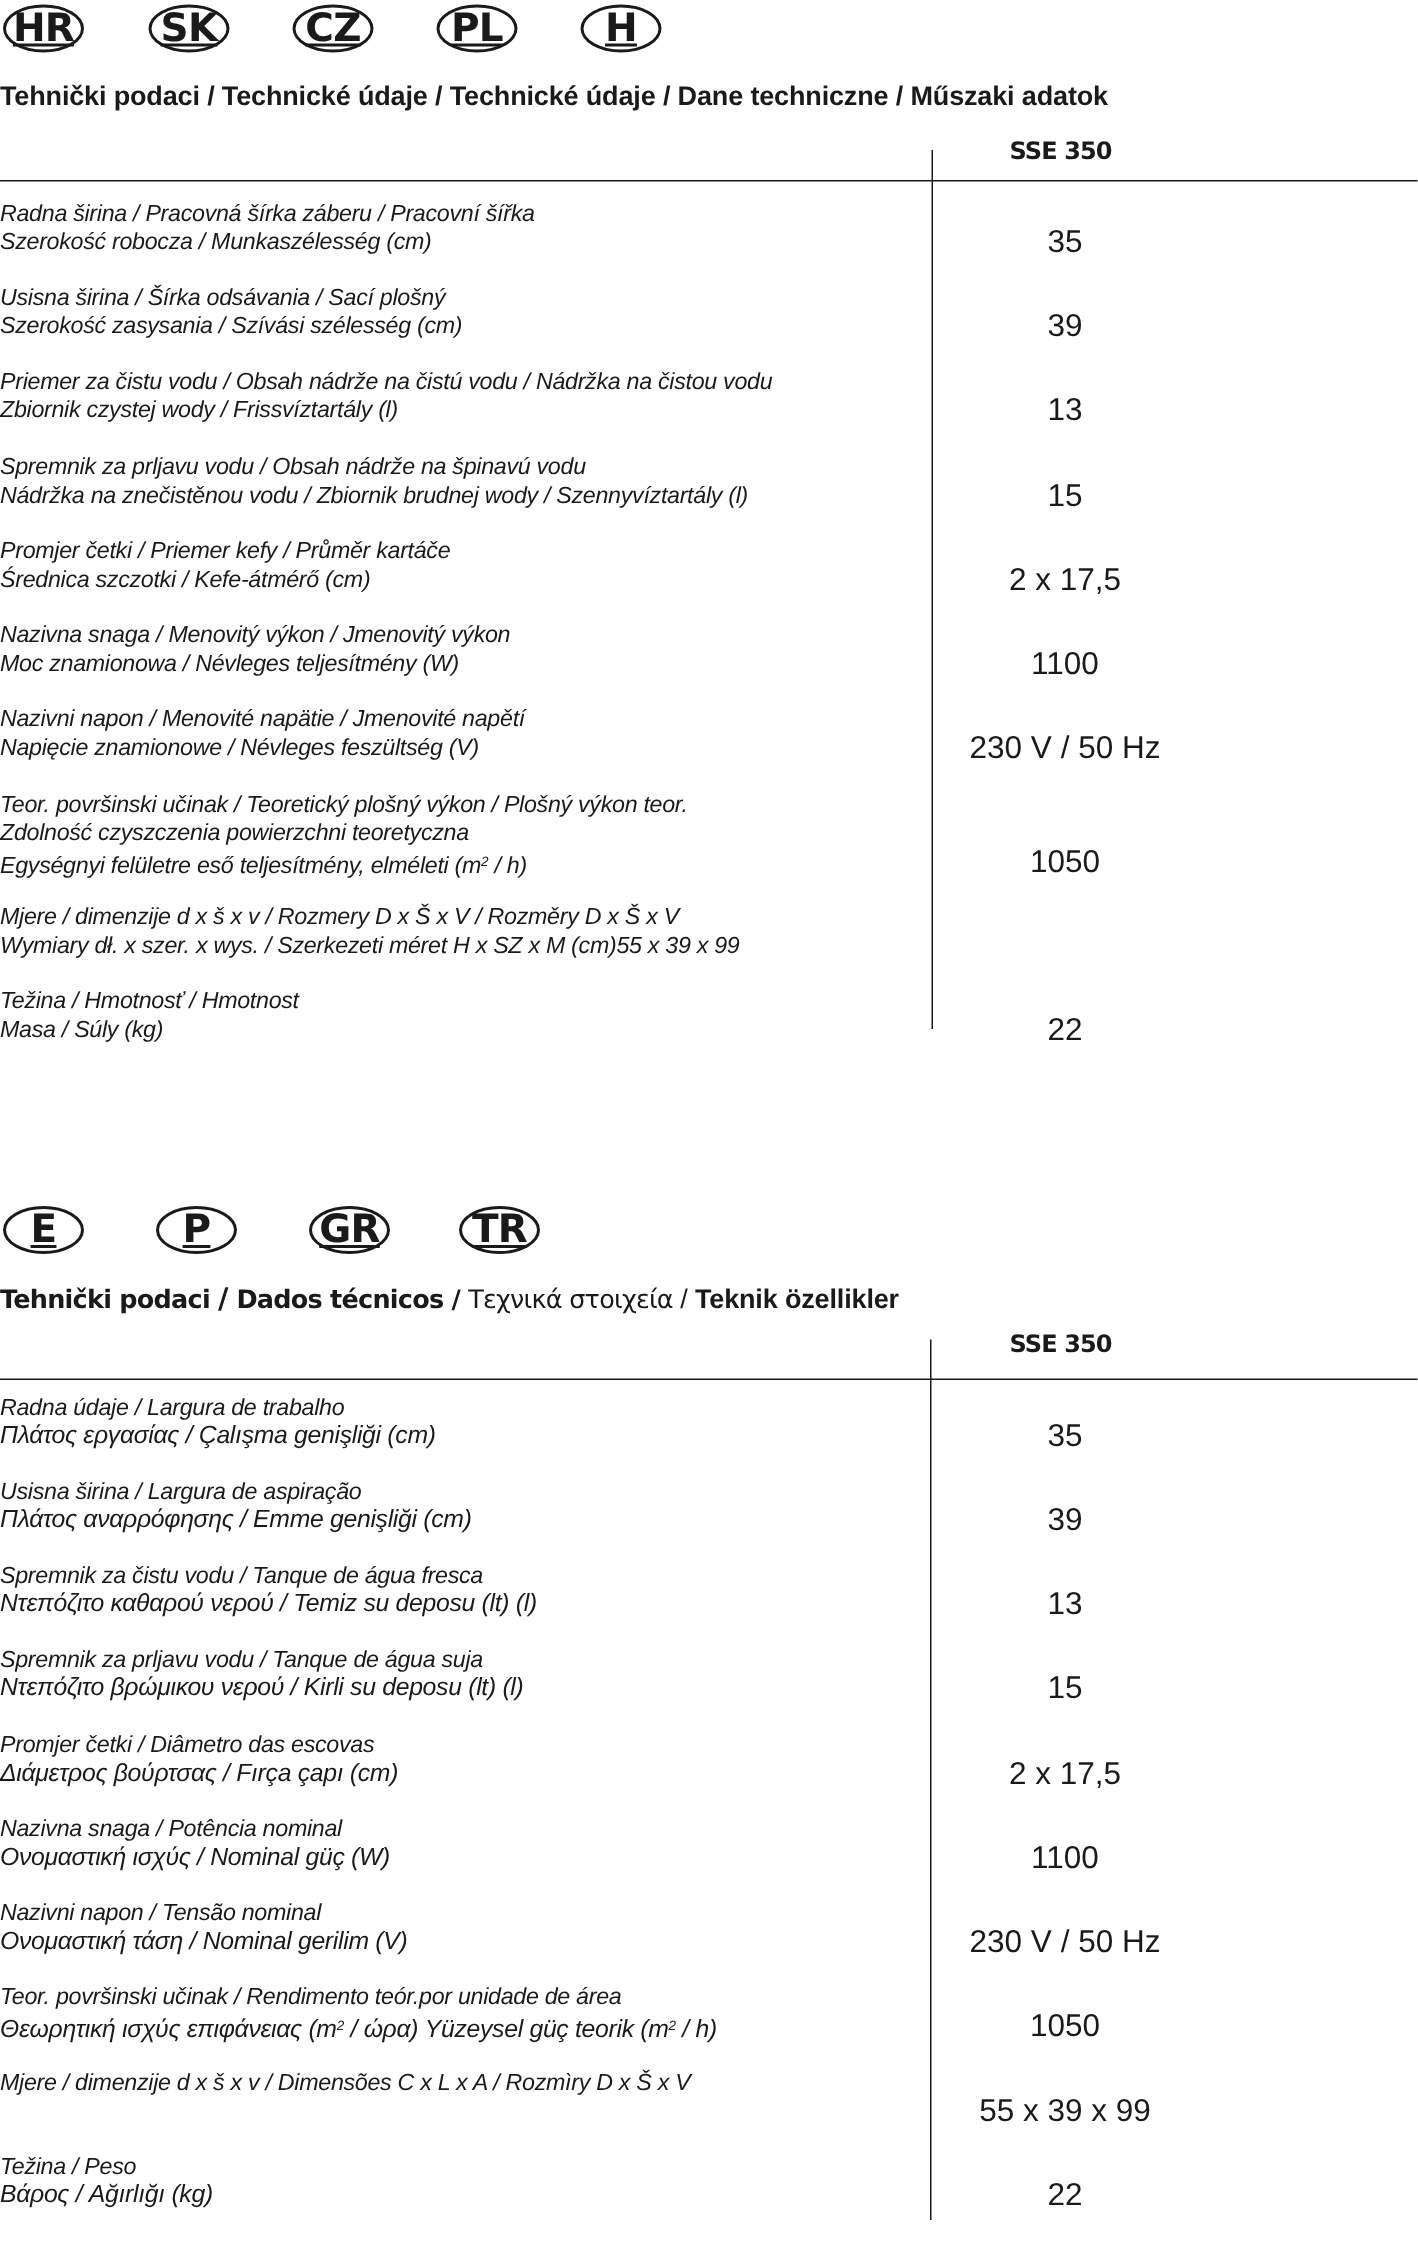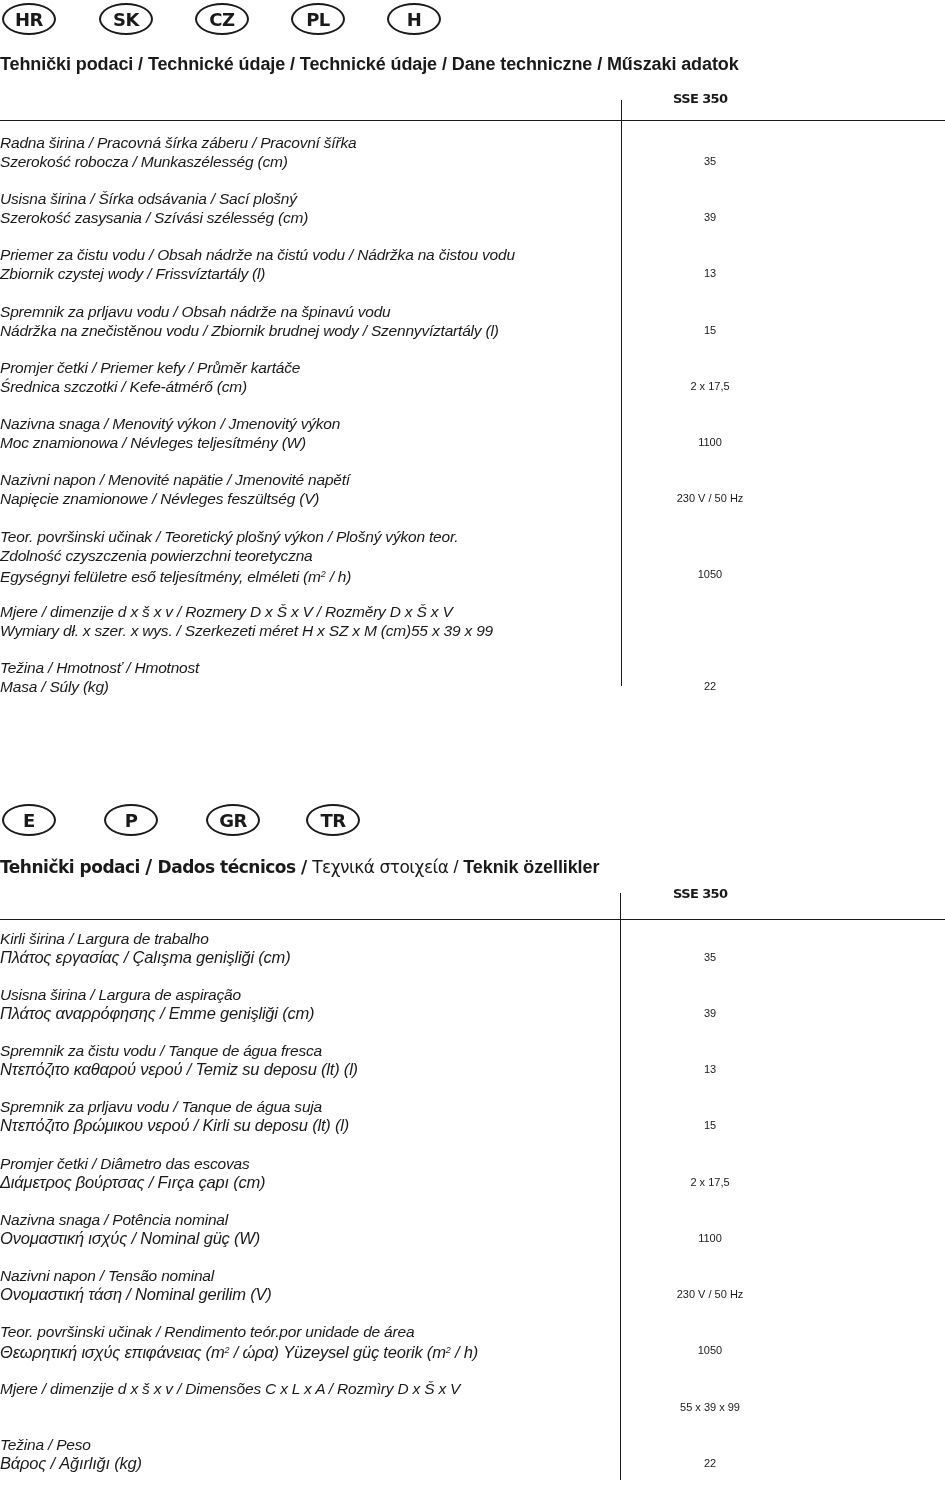--- a/index.html
+++ b/index.html
@@ -2,29 +2,29 @@
 <html><head>
 <meta charset="utf-8">
 <style>
   html, body { margin: 0; padding: 0; background: #ffffff; }
   body { width: 945px; height: 1512px; position: relative; overflow: hidden;
          font-family: "Liberation Sans", sans-serif; color: #1a1a1a; }
   .badges { position: absolute; left: 0; height: 34px; width: 945px; }
   .badge { position: absolute; top: 0; width: 54px; height: 32px; border: 2px solid #1a1a1a;
            border-radius: 50%; box-sizing: border-box; display: flex; align-items: center;
            justify-content: center; font-family: "DejaVu Sans", sans-serif; font-weight: bold;
-           font-size: 18px; letter-spacing: -0.5px; color: #1a1a1a; }
+           font-size: 26px; letter-spacing: -0.5px; color: #1a1a1a; text-decoration: underline; }
   .title { position: absolute; left: 0; font-weight: bold; font-size: 18px; white-space: nowrap; letter-spacing: -0.1px; }
-  .model { position: absolute; font-family: "DejaVu Sans", sans-serif; font-weight: bold; font-size: 13px; letter-spacing: -0.6px; }
+  .model { position: absolute; font-family: "DejaVu Sans", sans-serif; font-weight: bold; font-size: 16px; letter-spacing: -0.6px; }
   .hline { position: absolute; left: 0; width: 945px; height: 1px; background: #1a1a1a; }
   .vline { position: absolute; width: 1px; background: #1a1a1a; }
   .row { position: absolute; left: 0; width: 945px; }
   .lbl { position: absolute; left: 0; font-size: 15.5px; line-height: 19px; white-space: nowrap; letter-spacing: -0.2px; font-style: italic; }
   .lbl span { display: block; }
-  .val { position: absolute; width: 180px; left: 620px; text-align: center; font-size: 11px; line-height: 19px; white-space: nowrap; }
+  .val { position: absolute; width: 180px; left: 620px; text-align: center; font-size: 21px; line-height: 19px; white-space: nowrap; }
   sup { font-size: 9px; vertical-align: 5px; }
   .s2 .lbl span.l2 { font-size: 16.5px; }
 </style>
 </head>
 <body>
 
 <div>
   <div class="badges" style="top:3px;">
     <div class="badge" style="left:2px;">HR</div>
     <div class="badge" style="left:99px;">SK</div>
@@ -131,21 +131,21 @@
   <div class="title" style="top:855px;">
     <span style="font-family:'DejaVu Sans',sans-serif;font-size:17px;letter-spacing:-0.5px;">Tehnički podaci </span><span style="font-family:'DejaVu Sans',sans-serif;font-size:19px;">/</span><span style="font-family:'DejaVu Sans',sans-serif;font-size:17px;letter-spacing:-0.5px;"> Dados técnicos / </span><span style="font-family:'DejaVu Sans',sans-serif;font-weight:normal;font-size:17px;letter-spacing:-0.5px;">Τεχνικά στοιχεία</span><span style="font-weight:normal;"> / </span><span>Teknik özellikler</span>
   </div>
 
   <div class="model" style="left:673px; top:886px;">SSE 350</div>
   <div class="vline" style="left:620px; top:893px; height:587px;"></div>
   <div class="hline" style="top:919px;"></div>
 
   <div class="row" style="top:929px;">
     <div class="lbl">
-      <span>Kirli širina / Largura de trabalho</span>
+      <span>Radna údaje / Largura de trabalho</span>
         <span class="l2">Πλάτος εργασίας / Çalışma genişliği (cm)</span>
     </div>
     <div class="val" style="top:19px;">35</div>
   </div>
 
   <div class="row" style="top:985px;">
     <div class="lbl">
       <span>Usisna širina / Largura de aspiração</span>
         <span class="l2">Πλάτος αναρρόφησης / Emme genişliği (cm)</span>
     </div>

